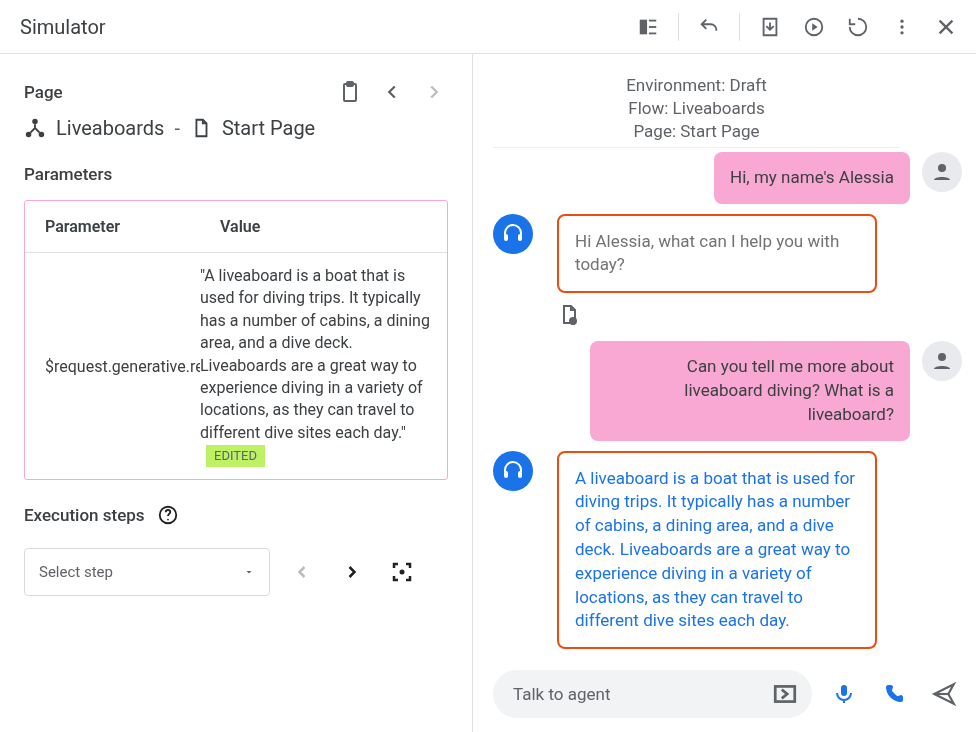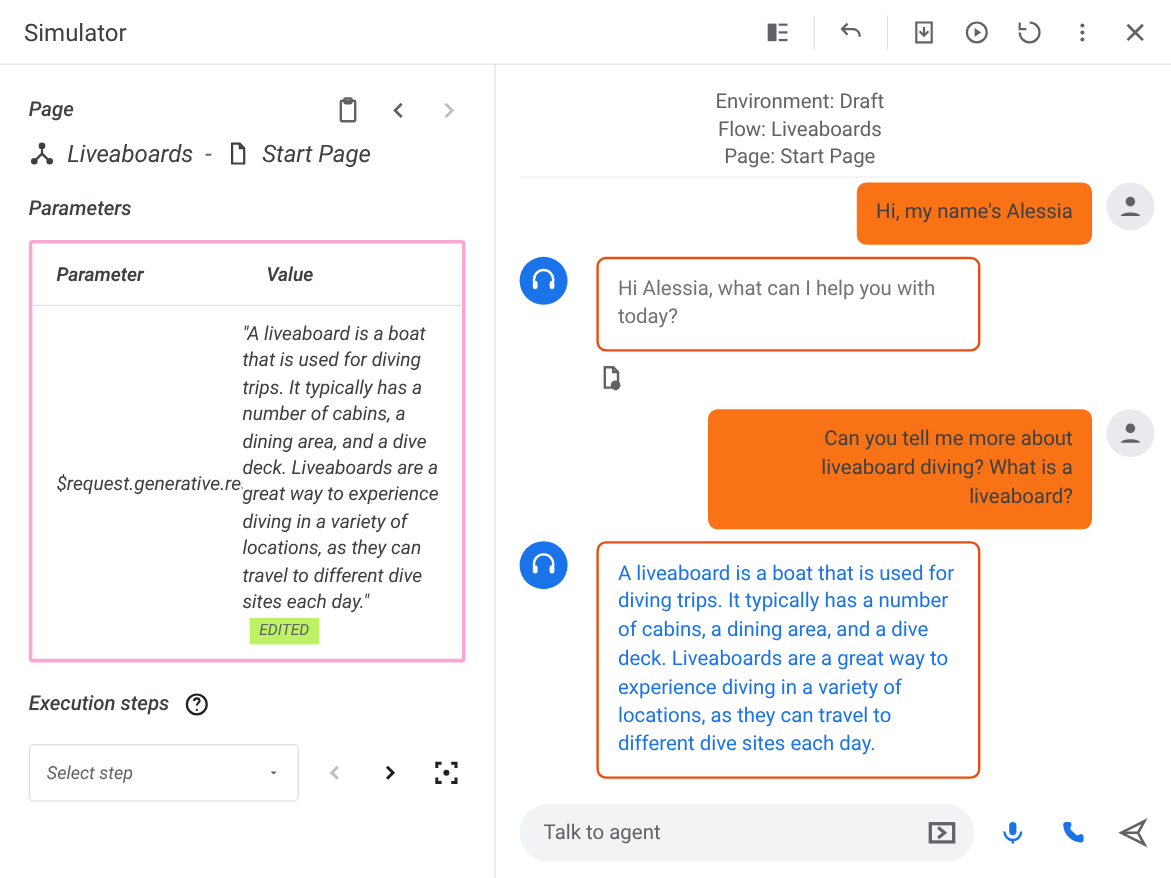--- a/index.html
+++ b/index.html
@@ -43,25 +43,24 @@
     height: 28px;
     background: #e0e0e0;
     margin: 0 6px;
   }
   svg { display: block; }
   .main {
     display: flex;
     height: calc(100% - 54px);
   }
   .left-panel {
-    width: 413px;
+    width: 473px;
     padding: 24px 24px 0 24px;
     border-right: 1px solid #e0e0e0;
     overflow: hidden;
-    font-style: italic;
   }
   .section-header {
     display: flex;
     align-items: center;
     justify-content: space-between;
     margin-bottom: 10px;
   }
   .section-title {
     font-size: 17px;
     font-weight: 500;
@@ -87,21 +86,21 @@
     color: #3c4043;
   }
   .bc-dash { color: #5f6368; }
   .params-title {
     font-size: 17px;
     font-weight: 500;
     color: #3c4043;
     margin-bottom: 16px;
   }
   .param-table {
-    border: 3px solid #f9a8d4;
+    border: 1px solid #f9a8d4;
     border-radius: 3px;
     margin-bottom: 24px;
   }
   .param-head {
     display: flex;
     border-bottom: 1px solid #e0e0e0;
   }
   .param-head > div {
     padding: 16px 20px;
     font-size: 16px;
@@ -210,21 +209,21 @@
   .avatar.user { background:#e8eaed; color:#5f6368; margin-left:12px; }
   .avatar.agent { background:#1a73e8; color:#fff; margin-right:24px; }
   .bubble {
     max-width: 320px;
     border-radius: 8px;
     padding: 14px 16px;
     font-size: 17px;
     line-height: 1.4;
   }
   .bubble.user {
-    background:#f97316;
+    background:#f9a8d4;
     color:#3c4043;
     text-align:right;
   }
   .bubble.agent {
     border:1px solid #dadce0;
     color:#737373;
   }
   .bubble.highlight {
     border:2px solid #e84e0f;
   }

